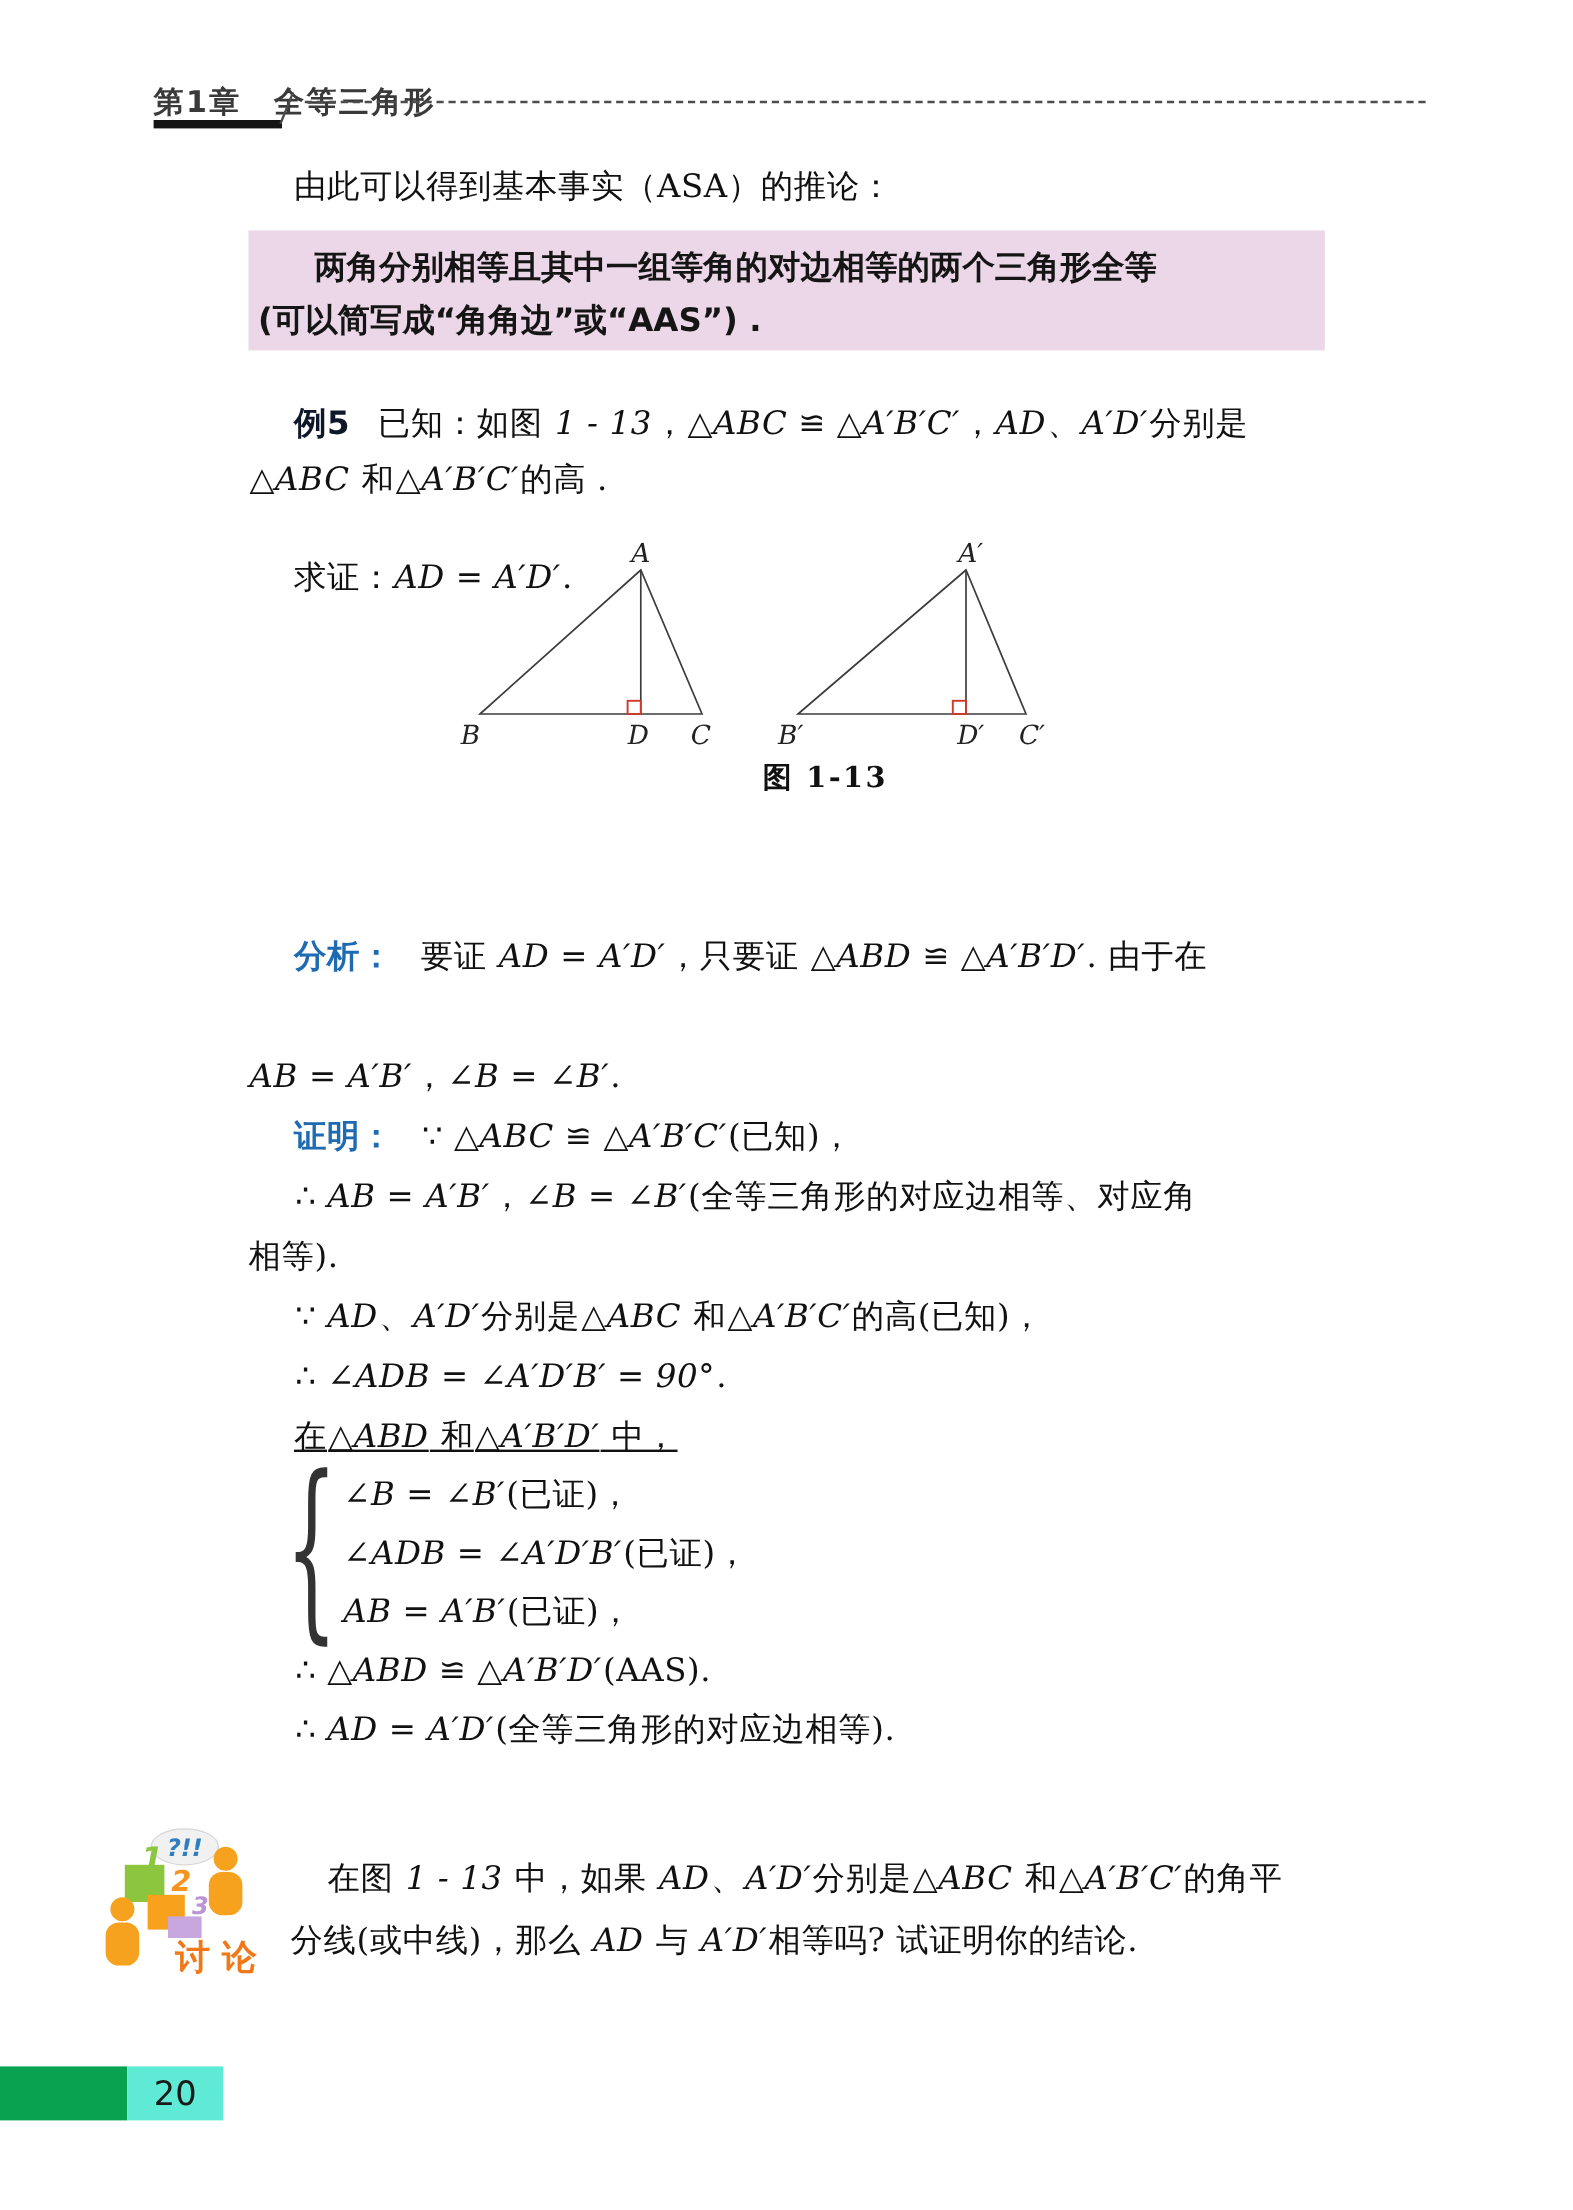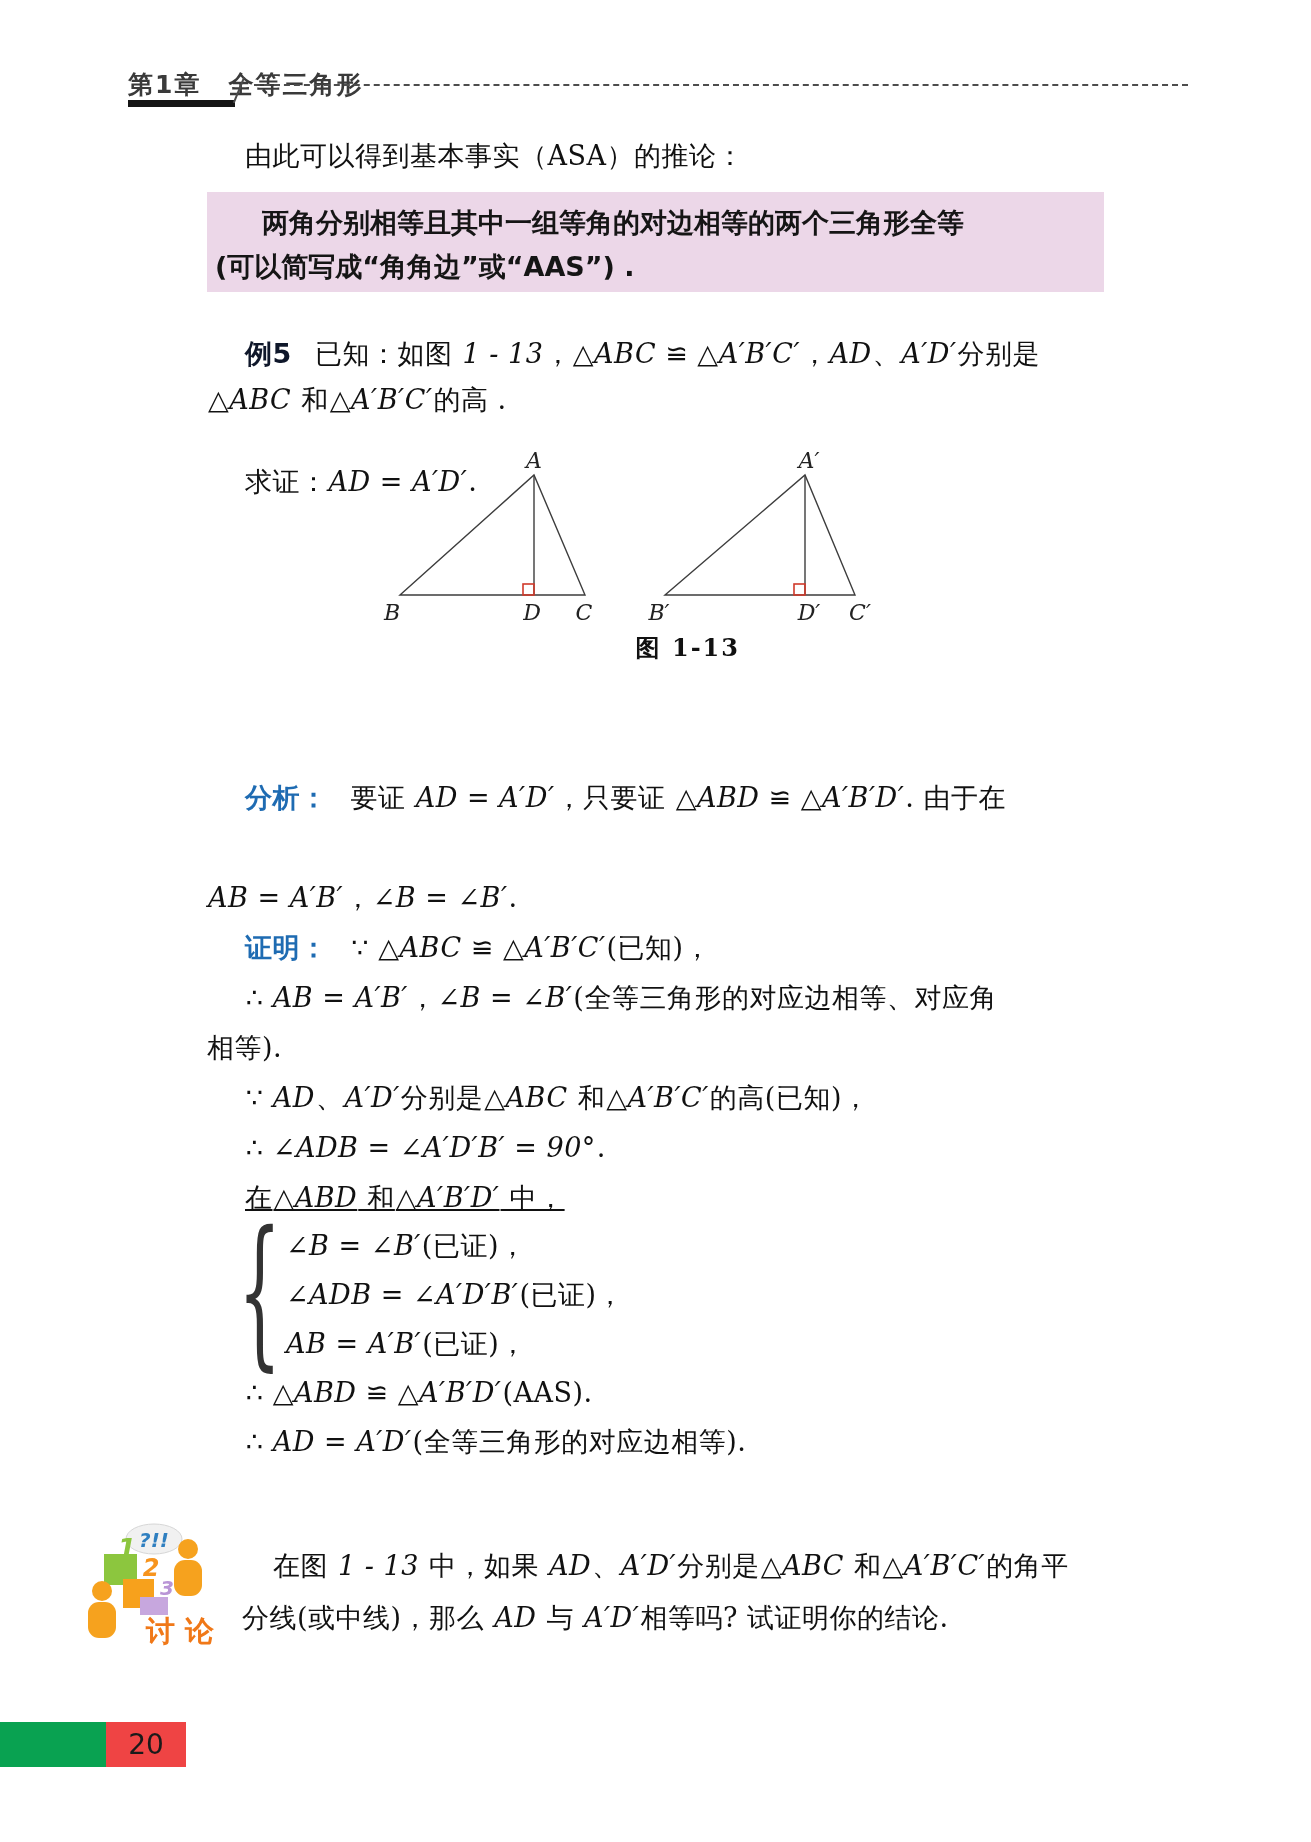--- a/index.html
+++ b/index.html
@@ -30,21 +30,21 @@
                font-weight:bold;letter-spacing:2px;white-space:nowrap;}
   
   .brace{position:absolute;left:238px;top:1210px;font-size:162px;line-height:162px;color:#333;
          font-family:"DejaVu Serif",serif;transform:scaleX(.42);transform-origin:left top;}
   
   .disc-icon{position:absolute;left:64px;top:1522px;}
   .disc-label{position:absolute;left:146px;top:1612px;font-size:29px;font-weight:bold;color:#f07818;
               letter-spacing:10px;font-family:"DejaVu Sans","Liberation Sans",sans-serif;white-space:nowrap;}
   
   .foot-dark{position:absolute;left:0;top:1722px;width:106px;height:45px;background:#09a251;}
-  .foot-light{position:absolute;left:106px;top:1722px;width:80px;height:45px;background:#ef4444;
+  .foot-light{position:absolute;left:106px;top:1722px;width:80px;height:45px;background:#5eead4;
               display:flex;align-items:center;justify-content:center;font-size:28px;color:#1a1a1a;
               font-family:"DejaVu Sans","Liberation Sans",sans-serif;}
   
   .vlabel{font-family:"DejaVu Serif","DejaVu Sans",serif;font-style:italic;font-size:22px;fill:#222;}
   .icon-num{font-family:"DejaVu Sans",sans-serif;font-weight:bold;font-style:italic;}
 </style>
 </head>
 <body>
 
 <div class="page">

